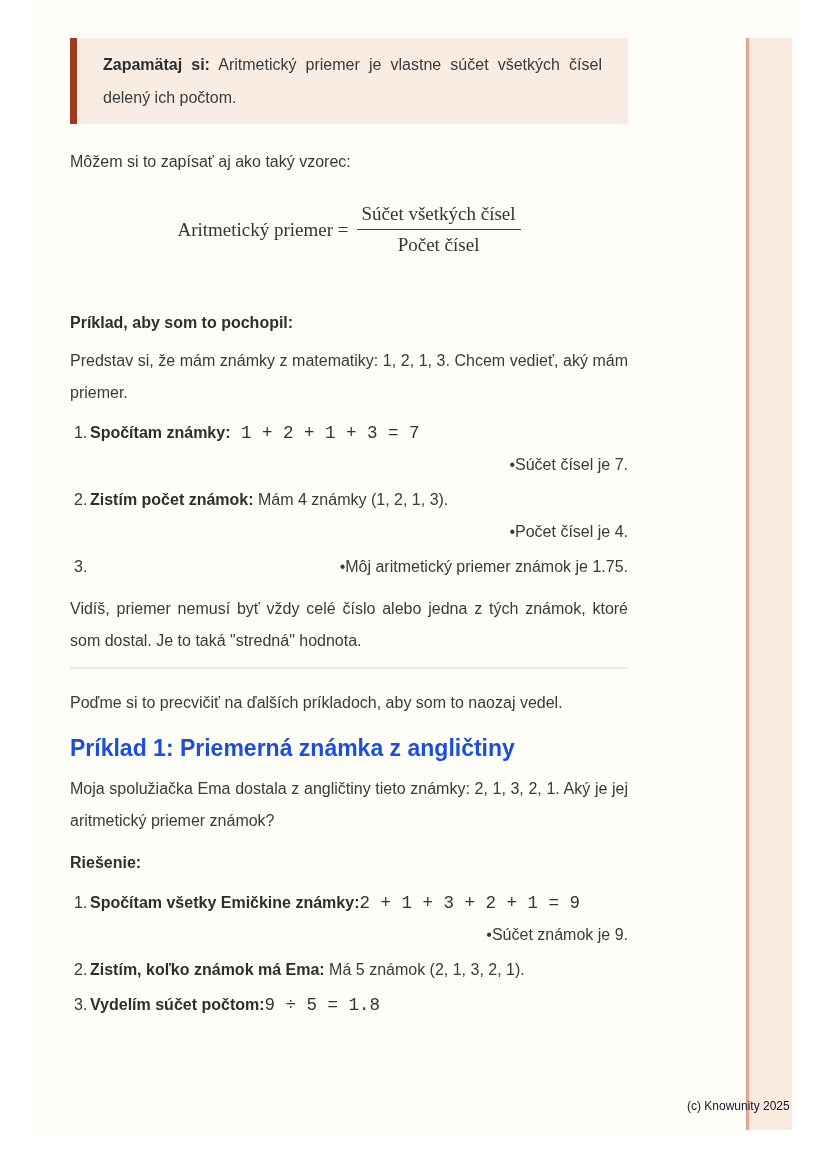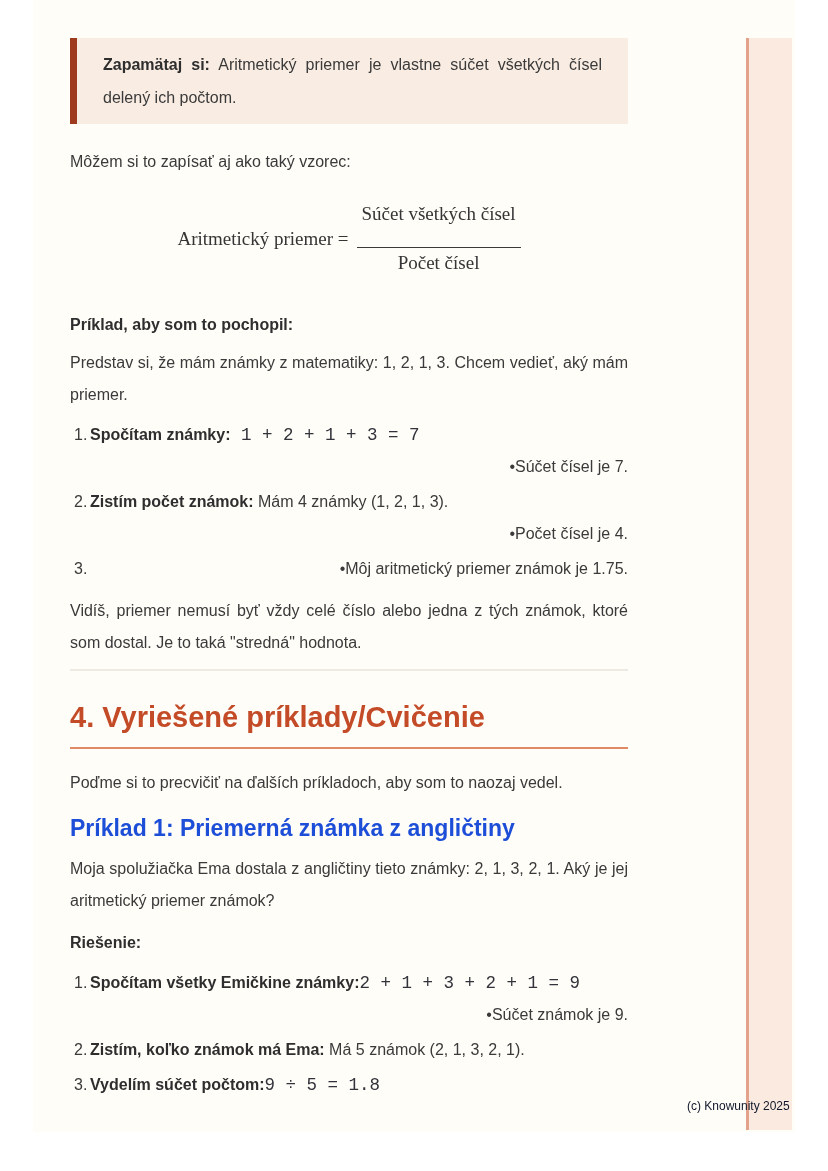--- a/index.html
+++ b/index.html
@@ -34,21 +34,21 @@
   
   .formula {
     margin-top:14px; text-align:center;
     font-family:"Liberation Serif", serif; font-size:19px; color:#353535;
     line-height:normal; padding:10px 0 8px 0;
   }
   .formula .lhs { vertical-align:middle; }
   .frac {
     display:inline-block; vertical-align:middle; text-align:center; margin-left:8px;
   }
-  .frac .num { display:block; border-bottom:1.5px solid #3b3b3b; padding:0 5px 21px 5px; line-height:24px; }
+  .frac .num { display:block; border-bottom:1.5px solid #3b3b3b; padding:0 5px 3px 5px; line-height:24px; }
   .frac .den { display:block; padding-top:3px; line-height:24px; }
 
   
   .steps { margin-top:8px; }
   .step { display:flex; margin-bottom:3px; }
   .step .num { width:20px; flex:0 0 20px; text-align:left; padding-left:4px; }
   .step .step-body { flex:1; }
   .step strong { color:#2e2e2e; }
   .math { font-family:Liberation Mono, monospace; font-size:17.5px; color:#32323a; }
   .bullet { padding-left:30px;text-align:right; }
@@ -82,21 +82,21 @@
     <strong>Zapamätaj si:</strong>
     <span>Aritmetický priemer je vlastne súčet všetkých čísel delený ich počtom.</span>
   </div>
 
   <p class="para">Môžem si to zapísať aj ako taký vzorec:</p>
 
   <div class="formula">
     <span class="lhs">Aritmetický priemer =</span><span class="frac"><span class="num">Súčet všetkých čísel</span><span class="den">Počet čísel</span></span>
   </div>
 
-  <p class="para bold-lead" style="margin-top:26px">Príklad, aby som to pochopil:</p>
+  <p class="para bold-lead" style="margin-top:42px">Príklad, aby som to pochopil:</p>
 
   <p class="para justify" style="margin-top:6px">Predstav si, že mám známky z matematiky: 1, 2, 1, 3. Chcem vedieť, aký mám priemer.</p>
 
   <div class="steps">
     <div class="step">
       <span class="num">1.</span>
       <div class="step-body">
         <p><strong>Spočítam známky:</strong><span class="math"> 1 + 2 + 1 + 3 = 7</span><span></span></p>
         <p class="bullet"><span class="dot"></span><span>Súčet čísel je 7.</span></p>
       </div>
@@ -113,21 +113,20 @@
       <div class="step-body">
         <p class="bullet"><span class="dot"></span><span>Môj aritmetický priemer známok je 1.75.</span></p>
       </div>
     </div>
   </div>
 
   <p class="para justify" style="margin-top:10px">Vidíš, priemer nemusí byť vždy celé číslo alebo jedna z tých známok, ktoré som dostal. Je to taká "stredná" hodnota.</p>
 
   <hr class="divider">
 
-  <h2 class="section-title">4. Vyriešené príklady/Cvičenie</h2>
 
   <p class="para" style="margin-top:18px">Poďme si to precvičiť na ďalších príkladoch, aby som to naozaj vedel.</p>
 
   <h3 class="example-title">Príklad 1: Priemerná známka z angličtiny</h3>
 
   <p class="para justify" style="margin-top:10px">Moja spolužiačka Ema dostala z angličtiny tieto známky: 2, 1, 3, 2, 1. Aký je jej aritmetický priemer známok?</p>
 
   <p class="para bold-lead" style="margin-top:10px">Riešenie:</p>
 
   <div class="steps">

